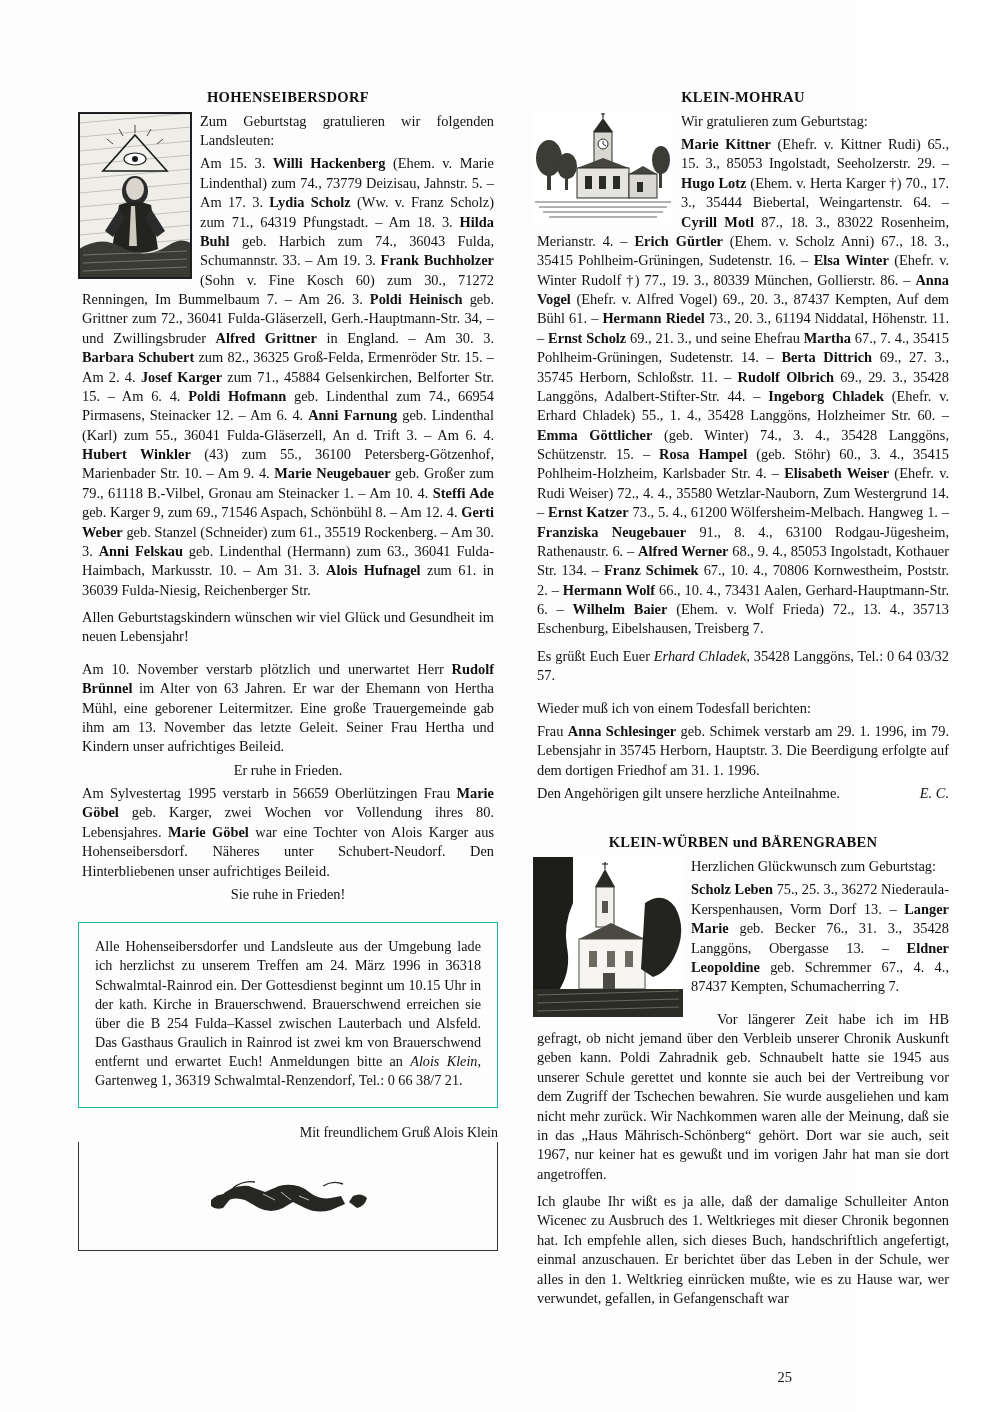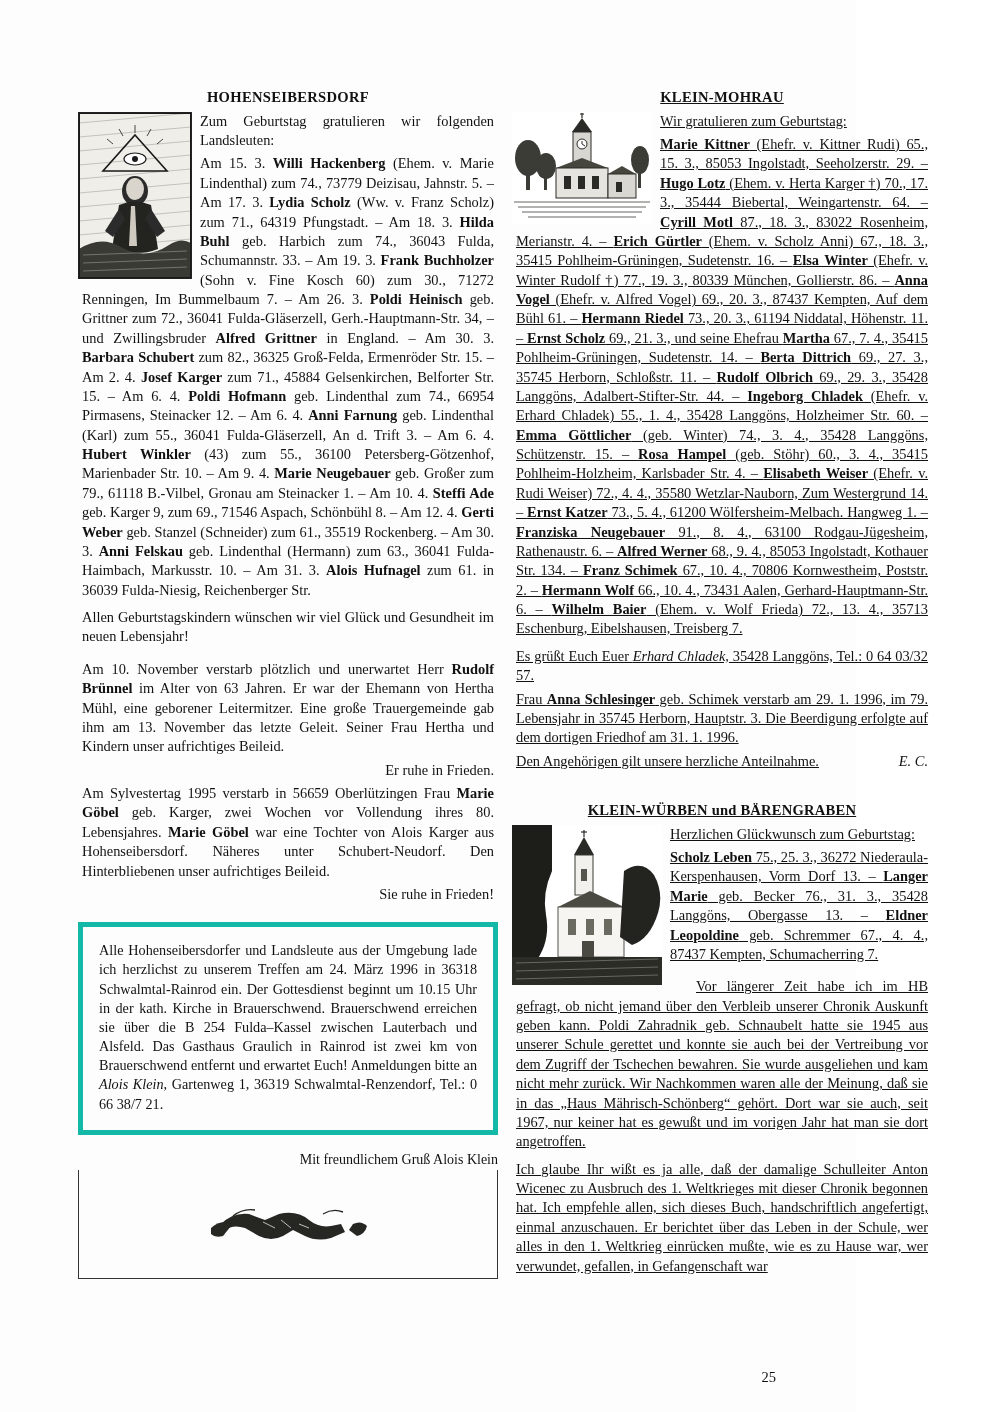--- a/index.html
+++ b/index.html
@@ -26,21 +26,21 @@
     position: absolute;
     top: 88px;
     width: 420px;
     font-size: 14.4px;
     line-height: 1.345;
     text-align: justify;
     text-justify: inter-word;
     hyphens: manual;
   }
   .col-left { left: 78px; }
-  .col-right { left: 512px; text-decoration: underline; }
+  .col-right { left: 533px; }
 
   h2.section-title {
     font-size: 14.6px;
     font-weight: bold;
     text-align: center;
     margin: 0 0 2px 0;
     letter-spacing: 0.3px;
   }
   h2.section-title.wide {
     letter-spacing: 0.2px;
@@ -80,21 +80,21 @@
   .illus-kw {
     width: 150px;
     height: 160px;
     position: relative;
     overflow: hidden;
     background: #ffffff;
   }
 
   
   .notice-box {
-    border: 5px solid #14b8a6;
+    border: 1px solid #14b8a6;
     padding: 10px 12px 12px 12px;
     margin-top: 18px;
     font-size: 14.2px;
     line-height: 1.35;
     text-align: justify;
   }
   .greeting-line {
     text-align: right;
     margin-top: 16px;
     font-size: 14px;
@@ -108,26 +108,26 @@
   .handshake-wrap {
     position: absolute;
     left: 50%;
     top: 14px;
     transform: translateX(-50%);
     width: 170px;
     height: 70px;
   }
   .page-number {
     position: absolute;
-    right: 80px;
+    right: 64px;
     bottom: 26px;
     font-size: 14.5px;
   }
   .sig { font-style: italic; }
-  .tight { text-align: right; }
+  .tight { text-align: center; }
   .clear { clear: both; }
 </style>
 </head>
 <body>
 
 <div class="page">
 
   <div class="col col-left">
 
     <h2 class="section-title">HOHENSEIBERSDORF</h2>
@@ -245,20 +245,21 @@
           <ellipse cx="128" cy="48" rx="9" ry="14"></ellipse>
           <rect x="126" y="60" width="3" height="16"></rect>
         </g>
       </svg>
     </div>
 
     <p>Wir gratulieren zum Geburtstag:</p>
     <p><b>Marie Kittner</b> (Ehefr. v. Kittner Rudi) 65., 15. 3., 85053 Ingolstadt, Seeholzerstr. 29. – <b>Hugo Lotz</b> (Ehem. v. Herta Karger †) 70., 17. 3., 35444 Biebertal, Weingartenstr. 64. – <b>Cyrill Motl</b> 87., 18. 3., 83022 Rosenheim, Merianstr. 4. – <b>Erich Gürtler</b> (Ehem. v. Scholz Anni) 67., 18. 3., 35415 Pohlheim-Grüningen, Sudetenstr. 16. – <b>Elsa Winter</b> (Ehefr. v. Winter Rudolf †) 77., 19. 3., 80339 München, Gollierstr. 86. – <b>Anna Vogel</b> (Ehefr. v. Alfred Vogel) 69., 20. 3., 87437 Kempten, Auf dem Bühl 61. – <b>Hermann Riedel</b> 73., 20. 3., 61194 Niddatal, Höhenstr. 11. – <b>Ernst Scholz</b> 69., 21. 3., und seine Ehefrau <b>Martha</b> 67., 7. 4., 35415 Pohlheim-Grüningen, Sudetenstr. 14. – <b>Berta Dittrich</b> 69., 27. 3., 35745 Herborn, Schloßstr. 11. – <b>Rudolf Olbrich</b> 69., 29. 3., 35428 Langgöns, Adalbert-Stifter-Str. 44. – <b>Ingeborg Chladek</b> (Ehefr. v. Erhard Chladek) 55., 1. 4., 35428 Langgöns, Holzheimer Str. 60. – <b>Emma Göttlicher</b> (geb. Winter) 74., 3. 4., 35428 Langgöns, Schützenstr. 15. – <b>Rosa Hampel</b> (geb. Stöhr) 60., 3. 4., 35415 Pohlheim-Holzheim, Karlsbader Str. 4. – <b>Elisabeth Weiser</b> (Ehefr. v. Rudi Weiser) 72., 4. 4., 35580 Wetzlar-Nauborn, Zum Westergrund 14. – <b>Ernst Katzer</b> 73., 5. 4., 61200 Wölfersheim-Melbach. Hangweg 1. – <b>Franziska Neugebauer</b> 91., 8. 4., 63100 Rodgau-Jügesheim, Rathenaustr. 6. – <b>Alfred Werner</b> 68., 9. 4., 85053 Ingolstadt, Kothauer Str. 134. – <b>Franz Schimek</b> 67., 10. 4., 70806 Kornwestheim, Poststr. 2. – <b>Hermann Wolf</b> 66., 10. 4., 73431 Aalen, Gerhard-Hauptmann-Str. 6. – <b>Wilhelm Baier</b> (Ehem. v. Wolf Frieda) 72., 13. 4., 35713 Eschenburg, Eibelshausen, Treisberg 7.</p>
     <div class="clear"></div>
     <p>Es grüßt Euch Euer <i>Erhard Chladek,</i> 35428 Langgöns, Tel.: 0 64 03/32 57.</p>
+    <p class="gap">Wieder muß ich von einem Todesfall berichten:</p>
     <p>Frau <b>Anna Schlesinger</b> geb. Schimek verstarb am 29. 1. 1996, im 79. Lebensjahr in 35745 Herborn, Hauptstr. 3. Die Beerdigung erfolgte auf dem dortigen Friedhof am 31. 1. 1996.</p>
     <p>
       <span>Den Angehörigen gilt unsere herzliche Anteilnahme.</span>
       <span style="float:right;" class="sig">E. C.</span>
     </p>
     <div class="clear"></div>
 
     <h2 class="section-title wide" style="margin-top:26px;">KLEIN-WÜRBEN und BÄRENGRABEN</h2>
 
     <div class="illus illus-kw">

